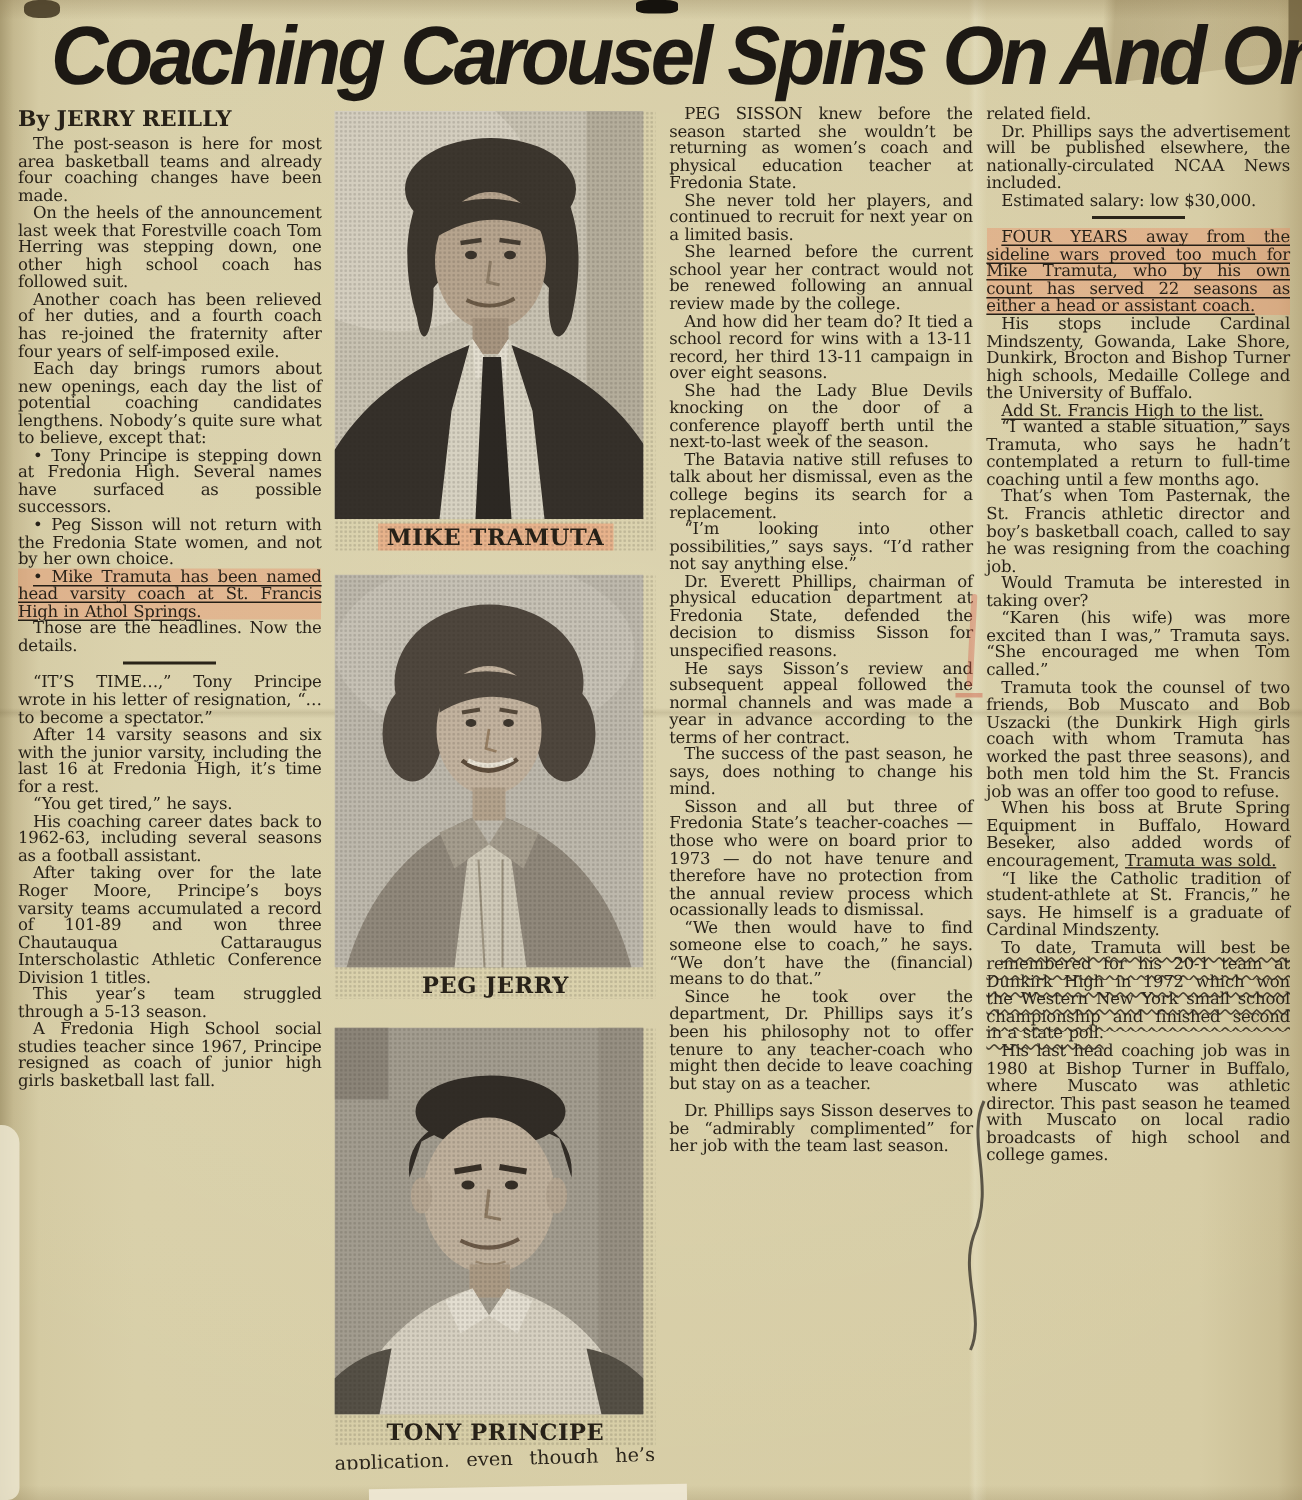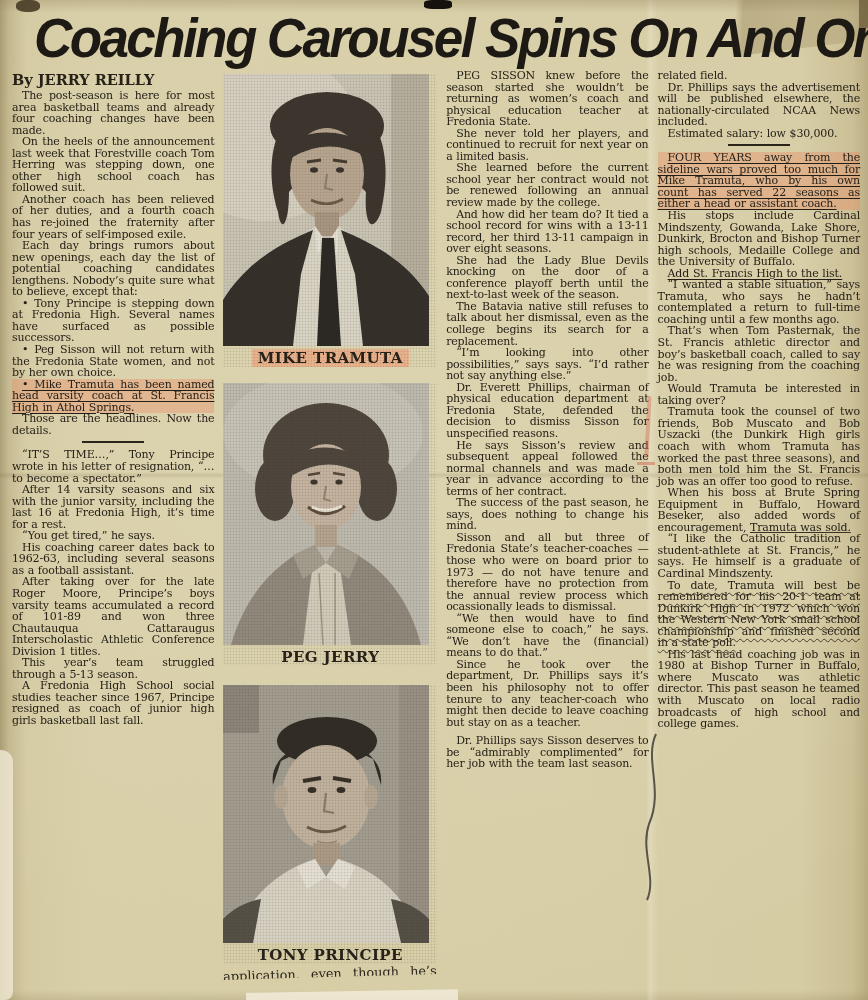--- a/index.html
+++ b/index.html
@@ -199,20 +199,21 @@
           <p class="para noindent">related field.</p>
           <p class="para">Dr. Phillips says the advertisement will be published elsewhere, the nationally-circulated NCAA News included.</p>
           <p class="para">Estimated salary: low $30,000.</p>
           <div class="divider"></div>
           <p class="para hl-pink underl">FOUR YEARS away from the sideline wars proved too much for Mike Tramuta, who by his own count has served 22 seasons as either a head or assistant coach.</p>
           <p class="para">His stops include Cardinal Mindszenty, Gowanda, Lake Shore, Dunkirk, Brocton and Bishop Turner high schools, Medaille College and the University of Buffalo.</p>
           <p class="para underl">Add St. Francis High to the list.</p>
           <p class="para">“I wanted a stable situation,” says Tramuta, who says he hadn’t contemplated a return to full-time coaching until a few months ago.</p>
           <p class="para">That’s when Tom Pasternak, the St. Francis athletic director and boy’s basketball coach, called to say he was resigning from the coaching job.</p>
           <p class="para">Would Tramuta be interested in taking over?</p>
+          <p class="para">“Karen (his wife) was more excited than I was,” Tramuta says. “She encouraged me when Tom called.”</p>
           <p class="para">Tramuta took the counsel of two friends, Bob Muscato and Bob Uszacki (the Dunkirk High girls coach with whom Tramuta has worked the past three seasons), and both men told him the St. Francis job was an offer too good to refuse.</p>
           <p class="para"><span>When his boss at Brute Spring Equipment in Buffalo, Howard Beseker, also added words of encouragement, </span><span class="pen-line">Tramuta was sold.</span></p>
           <p class="para">“I like the Catholic tradition of student-athlete at St. Francis,” he says. He himself is a graduate of Cardinal Mindszenty.</p>
           <p class="para pen-wavy">To date, Tramuta will best be remembered for his 20-1 team at Dunkirk High in 1972 which won the Western New York small school championship and finished second in a state poll.</p>
           <p class="para">His last head coaching job was in 1980 at Bishop Turner in Buffalo, where Muscato was athletic director. This past season he teamed with Muscato on local radio broadcasts of high school and college games.</p>
         </div>
     </div>
 
   </div>
 

